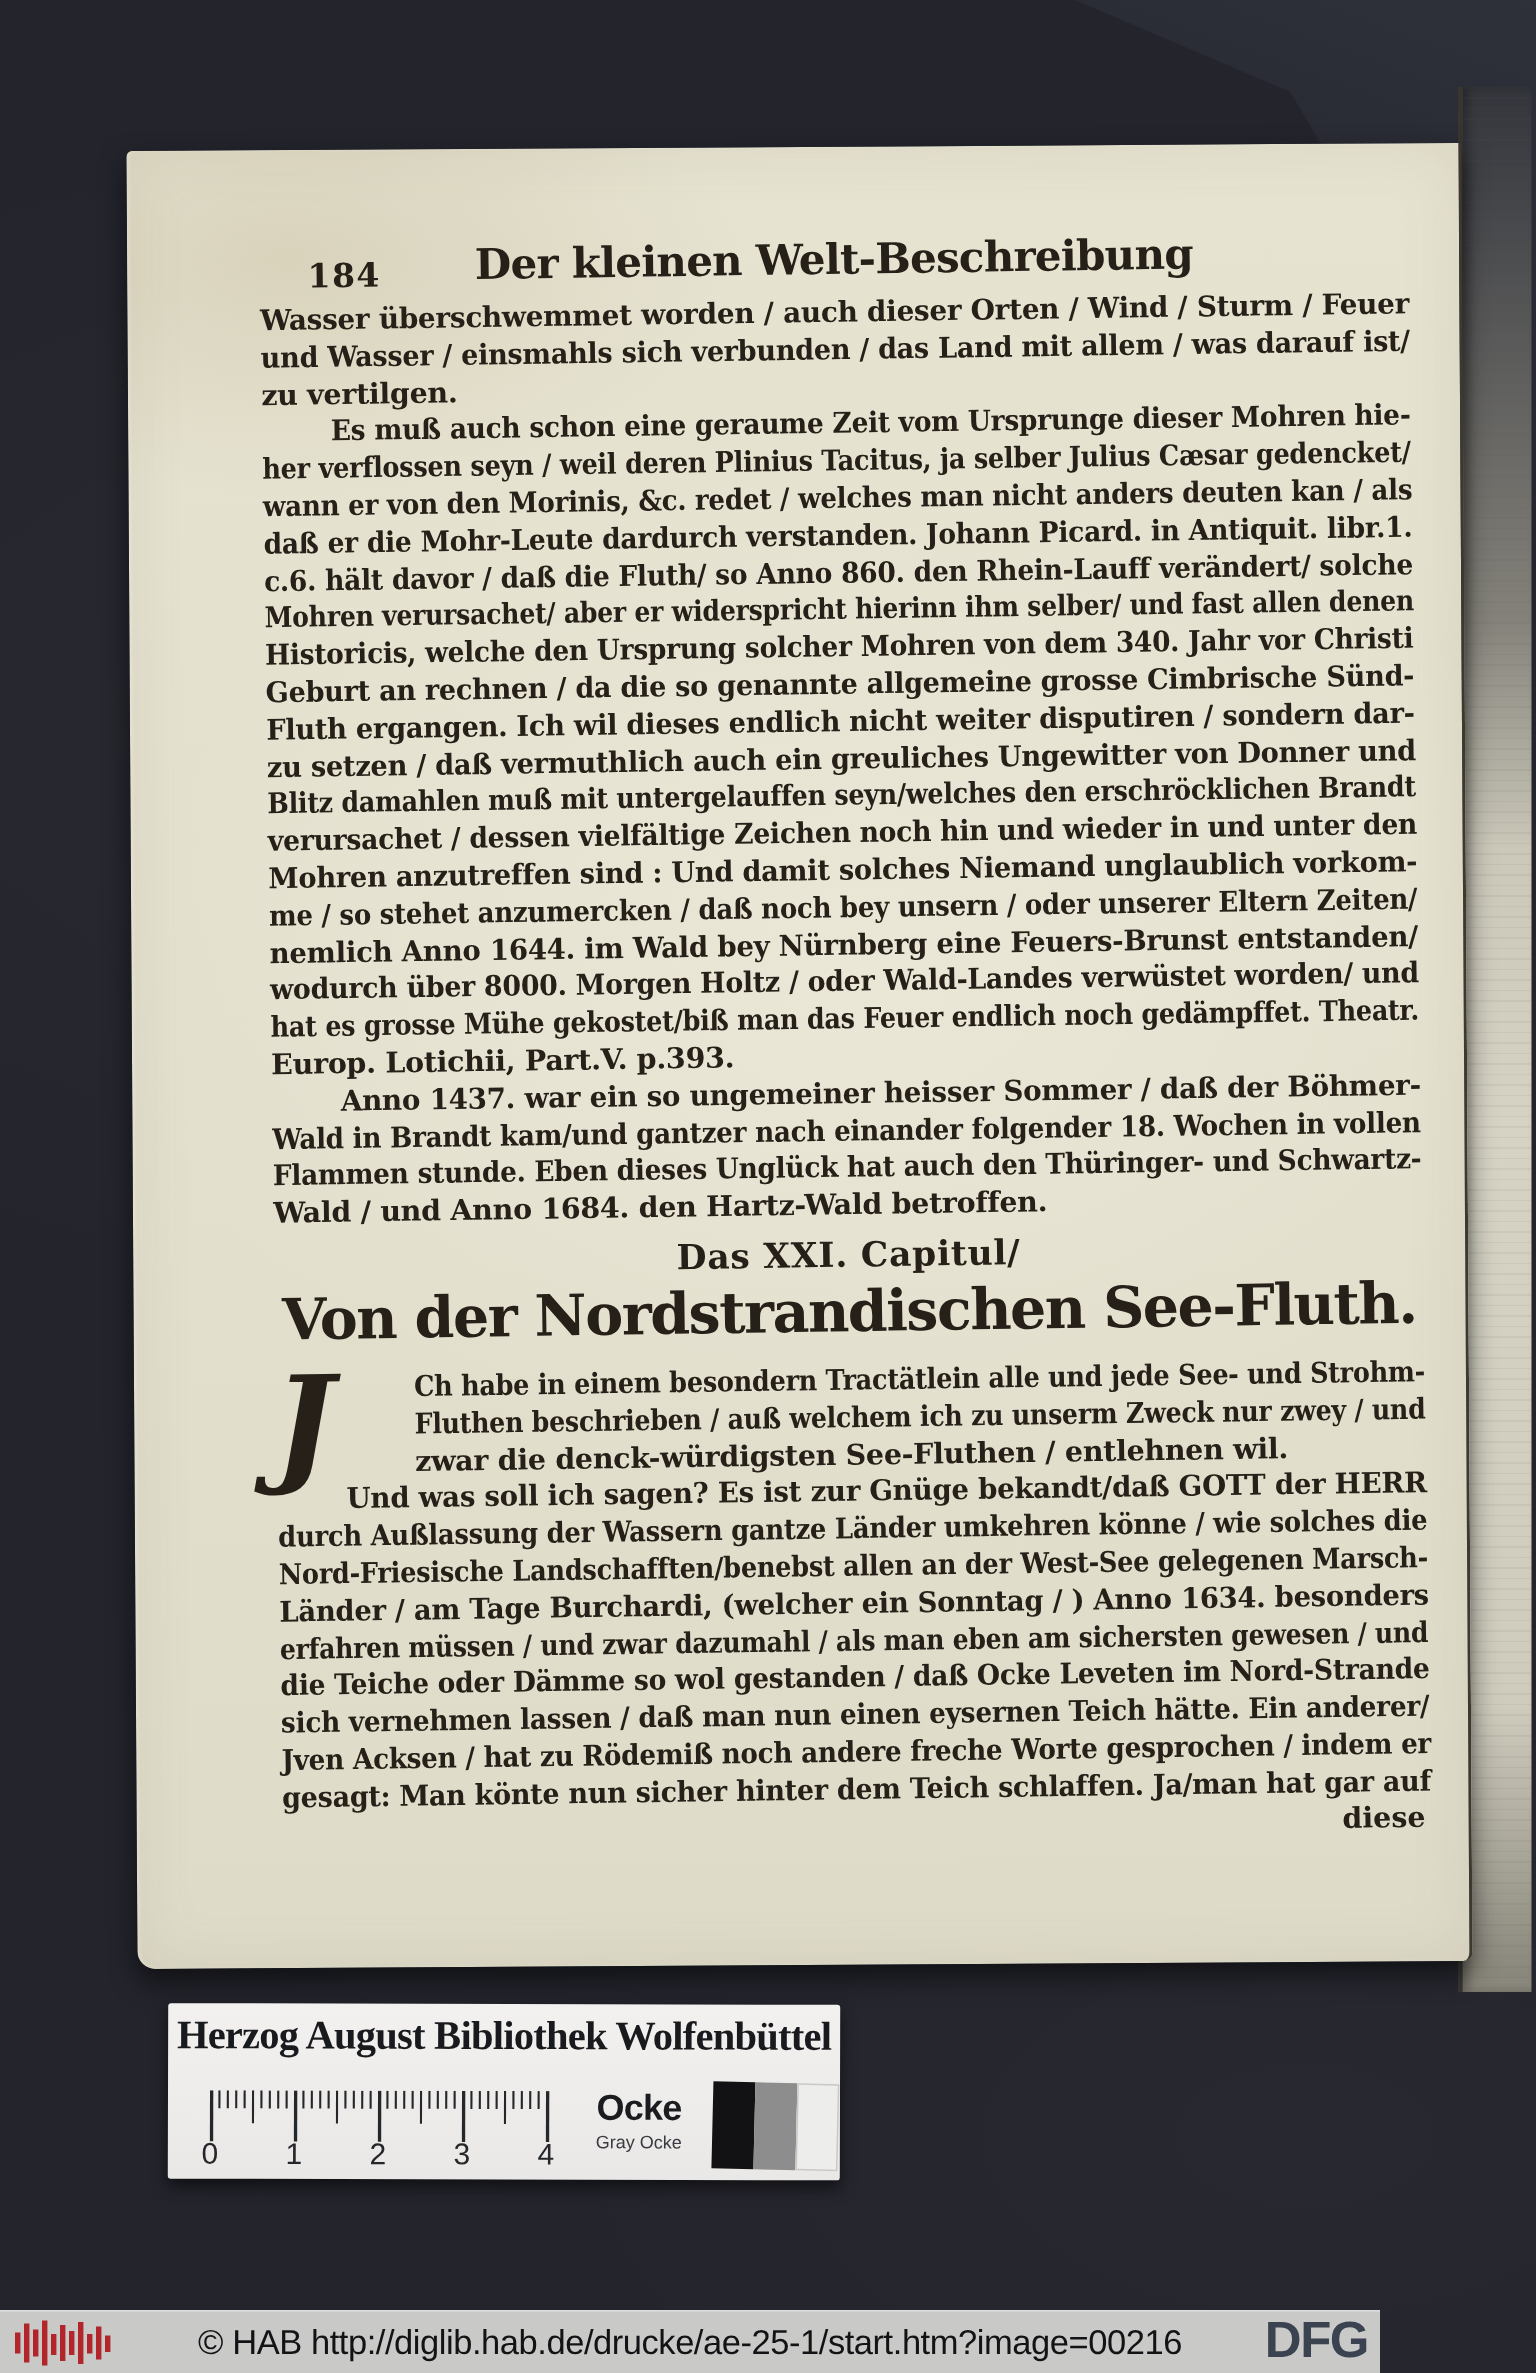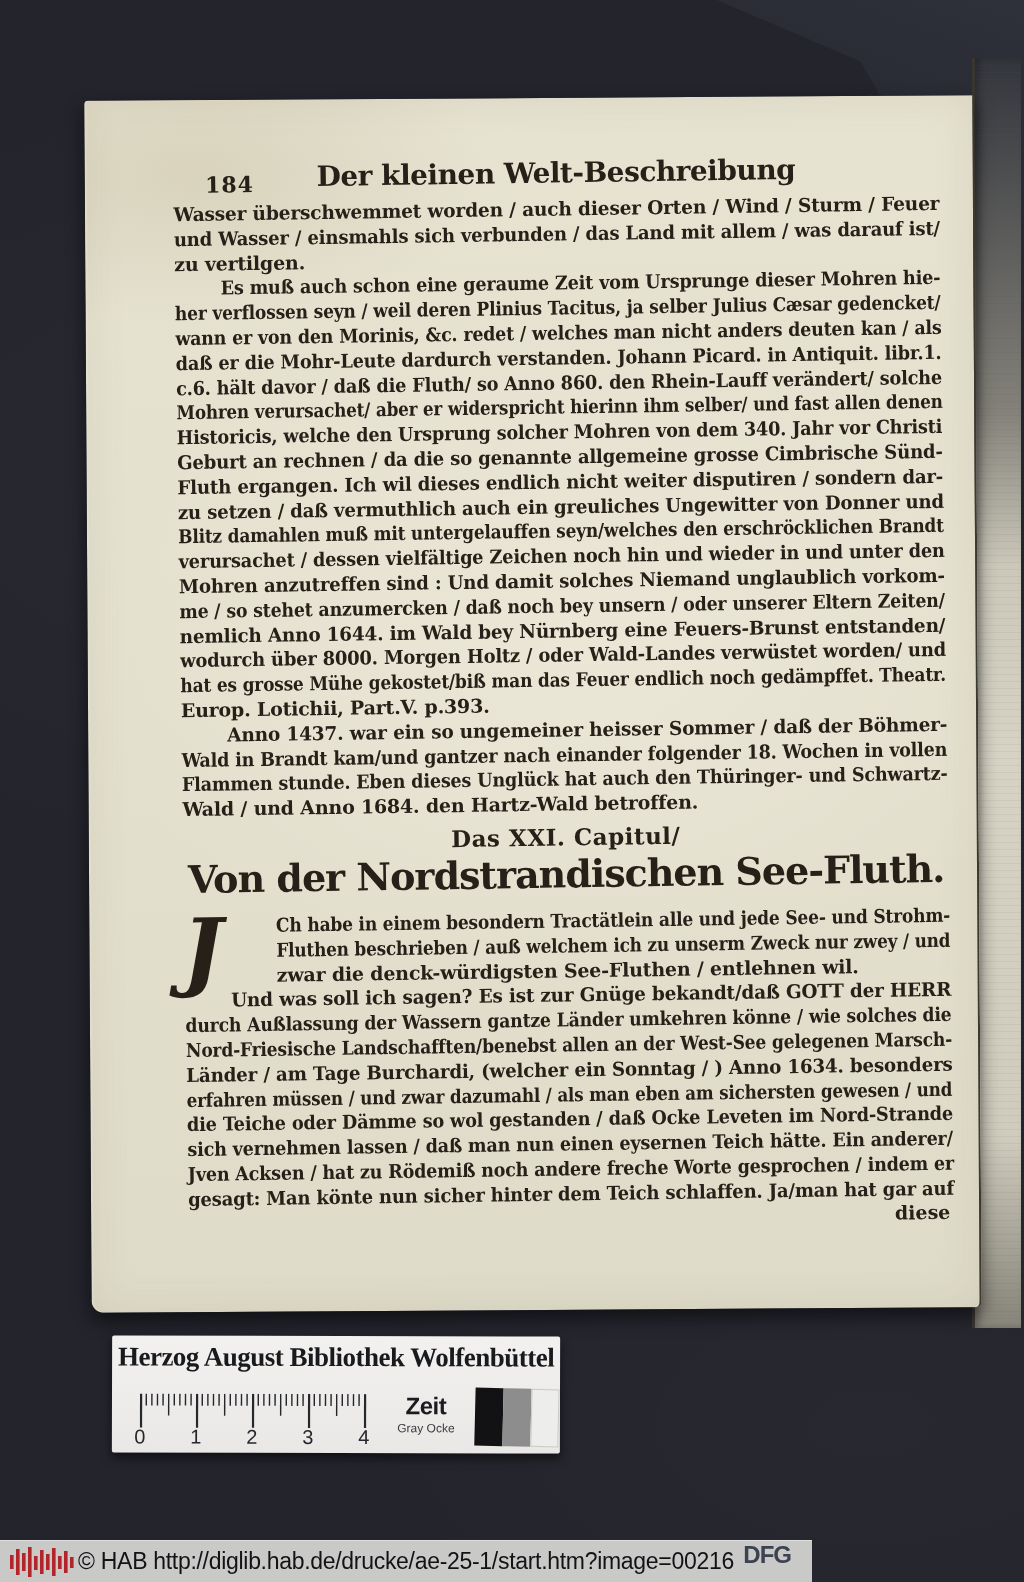--- a/index.html
+++ b/index.html
@@ -67,27 +67,27 @@
   .ruler-numbers{position:absolute;left:12px;top:90px;width:260px;height:24px;}
   .ruler-numbers span{position:absolute;top:0;font-size:20px;color:#26272b;
     font-family:"Liberation Sans",sans-serif;transform:translateX(-50%);}
   .kodak{position:absolute;left:266px;top:56px;width:96px;text-align:center;}
   .kodak-brand{font-weight:700;font-size:24px;letter-spacing:-0.5px;color:#1b1c20;}
   .kodak-sub{font-size:12px;color:#3a3b40;margin-top:1px;}
   .chips{position:absolute;left:363px;top:52px;height:58px;display:flex;transform:rotate(1.2deg);}
   .chip{width:28px;height:58px;margin-right:0;}
   .chip.white{border:1px solid #c8c8c4;box-sizing:border-box;}
   
-  .footer{position:absolute;left:0;top:1540px;width:812px;height:42px;
+  .footer{position:absolute;left:0;top:1540px;width:920px;height:42px;
     background:#c9c9c8;border-top:1px solid #dedede;
     font-family:"Liberation Sans",sans-serif;}
   .hab-logo{position:absolute;left:8px;top:3px;width:70px;height:36px;}
   .footer-text{position:absolute;left:0;right:0;top:7px;text-align:center;
     font-size:23px;color:#131316;letter-spacing:-0.3px;}
-  .dfg{position:absolute;right:21px;top:0px;font-size:24px;font-weight:700;
+  .dfg{position:absolute;right:8px;top:0px;font-size:34px;font-weight:700;
     color:#3b4250;letter-spacing:-1px;font-family:"Liberation Sans",sans-serif;}
 </style>
 </head>
 <body>
 
 <div class="bg"></div>
 <div class="bg-wedge"></div>
 
 <div class="fore-edge">
   <div class="fore-edge-lines"></div>
@@ -201,21 +201,21 @@
       </svg>
   </div>
   <div class="ruler-numbers">
     <span style="left:16px">0</span>
     <span style="left:72px">1</span>
     <span style="left:128px">2</span>
     <span style="left:184px">3</span>
     <span style="left:240px">4</span>
   </div>
   <div class="kodak">
-    <div class="kodak-brand">Zeit</div>
+    <div class="kodak-brand">Ocke</div>
     <div class="kodak-sub">Gray Ocke</div>
   </div>
   <div class="chips">
     <div class="chip black" style="background: rgb(18, 18, 20);"></div>
     <div class="chip gray" style="background: rgb(141, 141, 141);"></div>
     <div class="chip white" style="background: rgb(237, 237, 235);"></div>
   </div>
 </div>
 
 <div class="footer">

